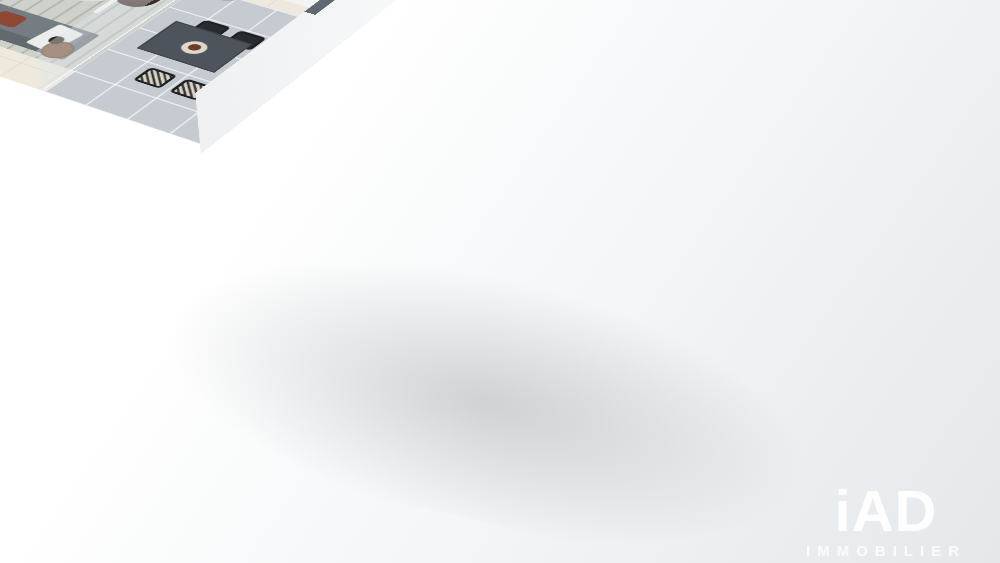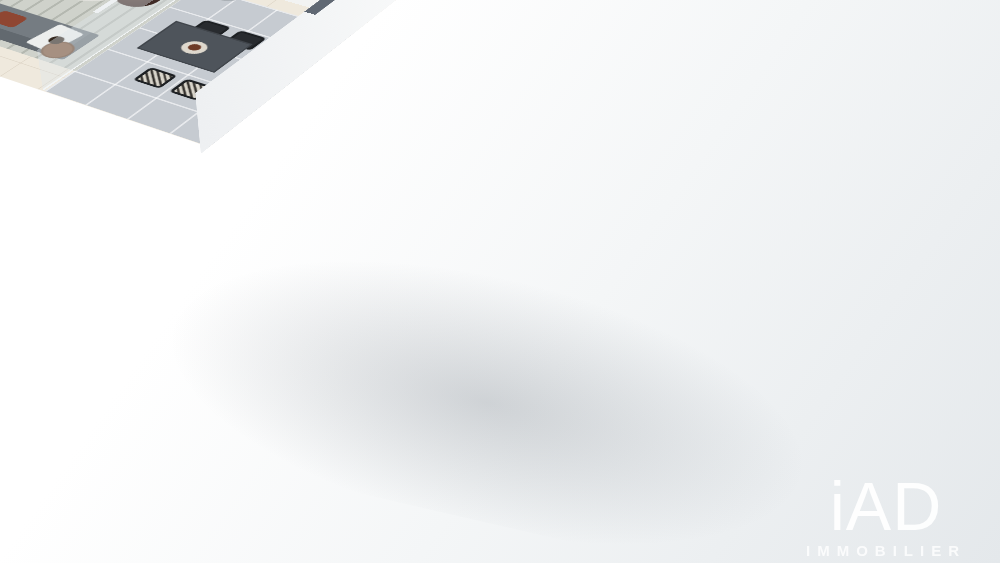--- a/index.html
+++ b/index.html
@@ -15,21 +15,21 @@
     transform-style:preserve-3d;}
   #plane div{position:absolute;}
   
   .vS{transform-origin:50% 100%;transform:rotateX(-90deg);}
   .vN{transform-origin:50% 0%;transform:rotateX(90deg);}
   .vW{transform-origin:0% 50%;transform:rotateY(-90deg);}
   .top{background:#5d6570;}
   .outer{background:linear-gradient(to bottom,#fafbfb,#eef0f2);}
   .round{border-radius:50%;}
   .wm{right:34px;bottom:4px;text-align:center;color:rgba(255,255,255,.92);}
-  .wm .brand{font-size:68px;font-weight:400;letter-spacing:1px;line-height:1;}
+  .wm .brand{font-size:58px;font-weight:700;letter-spacing:1px;line-height:1;}
   .wm .tag{font-size:15px;font-weight:700;letter-spacing:7px;color:rgba(255,255,255,.8);margin-top:2px;}
 </style>
 </head>
 <body>
 
 <div class="abs" id="shadow"></div>
 
 <div class="abs" id="stage">
 <div id="plane">
 

